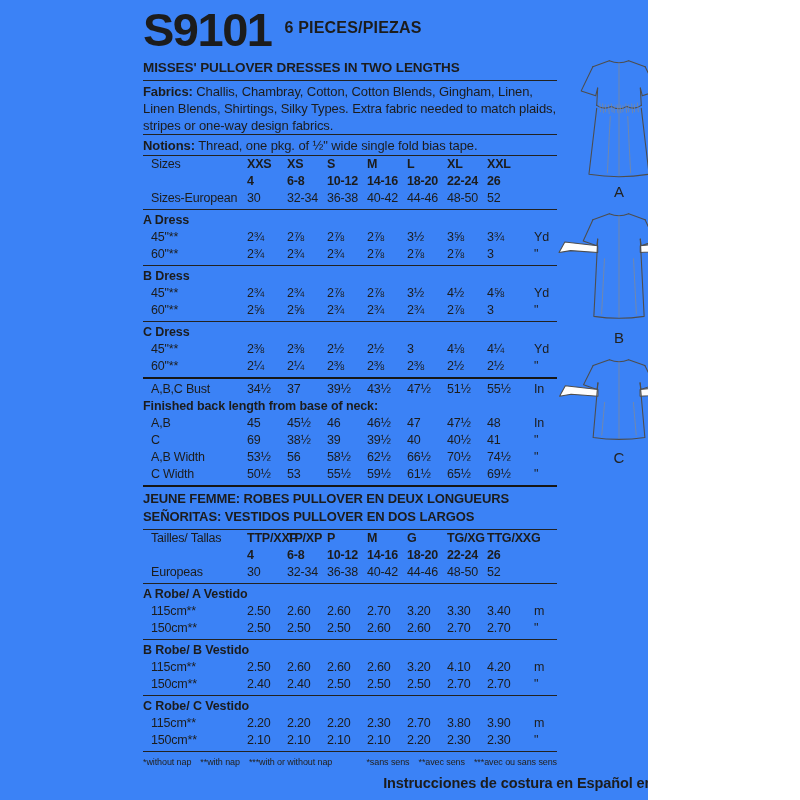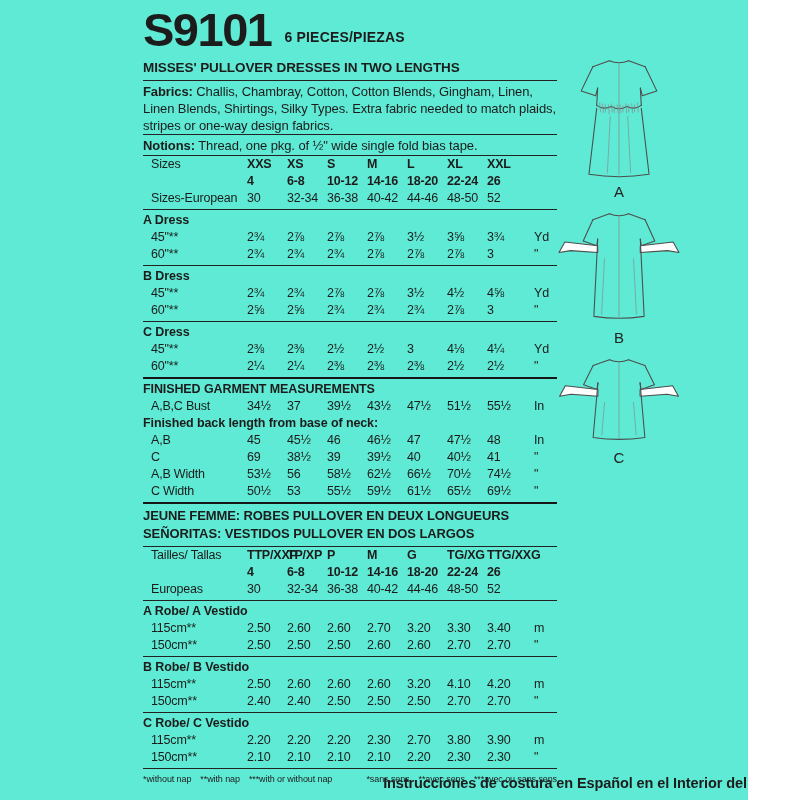--- a/index.html
+++ b/index.html
@@ -1,23 +1,23 @@
 <!DOCTYPE html>
 <html><head>
 <meta charset="utf-8">
 <style>
   html,body{margin:0;padding:0;background:#fff;}
   .sheet{
-    position:relative;width:748px;height:800px;background:#5eead4;overflow:hidden;
+    position:relative;width:648px;height:800px;background:#3b82f6;overflow:hidden;
     font-family:"Liberation Sans",sans-serif;color:#1c1c1c;
   }
   .content{position:absolute;left:143px;top:6px;width:414px;}
   .masthead{display:flex;align-items:flex-end;}
   .pattern-number{font-size:47px;font-weight:700;letter-spacing:-1.5px;line-height:1;}
-  .pieces{font-size:14px;font-weight:700;margin:0 0 8px 13px;letter-spacing:.2px;}
+  .pieces{font-size:16px;font-weight:700;margin:0 0 16px 13px;letter-spacing:.2px;}
   .pattern-title{font-size:13.5px;font-weight:700;margin-top:7px;padding-bottom:5px;border-bottom:1.4px solid #222;letter-spacing:-.1px;}
   .para{font-size:13px;line-height:16.8px;padding:3px 0 0;border-bottom:1.4px solid #222;letter-spacing:-.1px;}
   .para b{font-weight:700;}
   
   .tbl{width:100%;}
   .trow{display:grid;grid-template-columns:104px 40px 40px 40px 40px 40px 40px 47px 23px;
         font-size:12.5px;line-height:17px;height:17px;letter-spacing:-.2px;white-space:nowrap;}
   .trow .lab{font-weight:400;margin-left:8px;}
   .trow.hdr .cell{font-weight:700;}
   .trow .cell,.trow .unit{font-weight:400;}
@@ -158,21 +158,20 @@
           <div class="cell">2¼</div>
           <div class="cell">2¼</div>
           <div class="cell">2⅜</div>
           <div class="cell">2⅜</div>
           <div class="cell">2⅜</div>
           <div class="cell">2½</div>
           <div class="cell">2½</div>
           <div class="unit">"</div>
         </div>
         <div class="rule thick"></div>
-        <div class="sec">FINISHED GARMENT MEASUREMENTS</div>
         <div class="trow">
           <div class="lab">A,B,C Bust</div>
           <div class="cell">34½</div>
           <div class="cell">37</div>
           <div class="cell">39½</div>
           <div class="cell">43½</div>
           <div class="cell">47½</div>
           <div class="cell">51½</div>
           <div class="cell">55½</div>
           <div class="unit">In</div>

